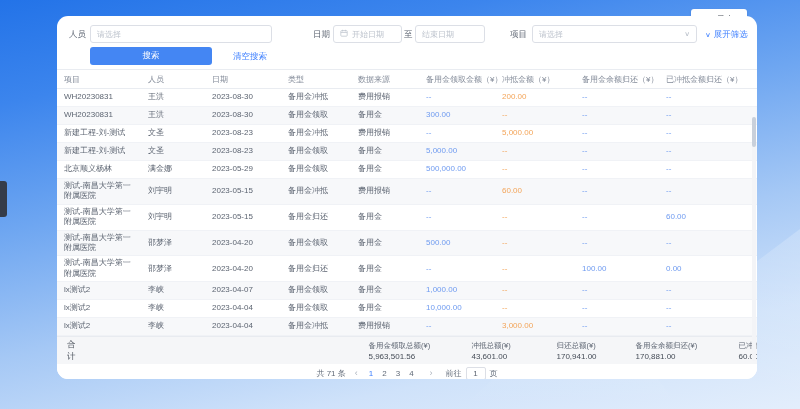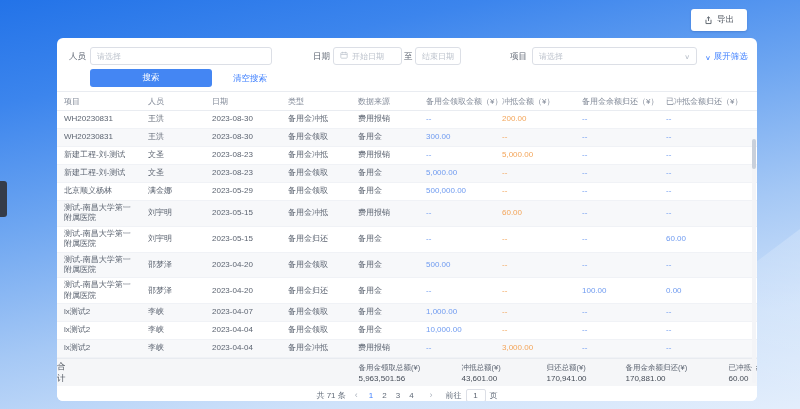--- a/index.html
+++ b/index.html
@@ -23,39 +23,39 @@
 
   .page-title { position:absolute; left:60px; top:12px; color:#ffffff;
     font-size:12.5px; font-weight:bold; letter-spacing:0.5px;margin-top:40px; }
 
   .export-btn { position:absolute; right:53px; top:9px; background:#ffffff;
     border:none; border-radius:3px; padding:5px 13px; font-size:8.5px; color:#4a515b;
     display:flex; align-items:center; gap:4px; cursor:pointer;
     font-family:inherit; box-shadow:0 1px 2px rgba(20,60,140,0.25); }
   .export-btn svg { display:block; }
 
-  .card { position:absolute; left:57px; top:38px; width:700px; height:363px;
-    background:#ffffff; border-radius:6px; overflow:hidden; }
+  .card { position:absolute; left:57px; top:16px; width:700px; height:363px;
+    background:#ffffff; border-radius:11px; overflow:hidden; }
 
   
   .filters { position:relative; height:31px; padding-top:9px; font-size:8.5px; }
   .flabel { position:absolute; top:13px; color:#5c6471; }
   .flabel.person { left:12px; }
   .flabel.date { left:256px; }
   .flabel.project { left:453px; }
   .finput { position:absolute; top:9px; height:18px; border:1px solid #dcdfe6;
     border-radius:3px; font-size:8px; padding:0 6px; color:#5c6471;
     font-family:inherit; outline:none; background:#fff; }
   .finput.person { left:33px; width:182px; }
   input::placeholder { color:#bcc2cc; }
   .box { position:absolute; top:9px; height:18px; border:1px solid #dcdfe6;
     border-radius:3px; display:flex; align-items:center; gap:4px;
     padding:0 6px; font-size:8px; color:#bcc2cc; background:#fff; cursor:pointer; }
   .box.date-start { left:276px; width:69px; }
-  .box.date-end { left:358px; width:46px; }
+  .box.date-end { left:358px; width:70px; }
   .to { position:absolute; left:347px; top:13px; color:#5c6471; font-size:8.5px; }
   .box.select { left:475px; width:165px; justify-content:space-between; }
   .chev { color:#b8bfc9; font-size:8px; transform:scaleY(0.8); }
   .expand { position:absolute; left:648px; top:13px; color:#3d7fff; font-size:8.5px;
     cursor:pointer; display:flex; align-items:center; gap:3px; text-decoration:none; }
   .expand .chev-blue { font-size:8px; color:#3d7fff; transform:scaleY(0.8); }
 
   
   .actions { position:relative; height:22px; }
   .search-btn { position:absolute; left:33px; top:0; width:122px; height:18px;
@@ -79,21 +79,21 @@
   .td.orange { color:#f3a55a; }
 
   .scrollbar { position:absolute; right:1px; top:101px; width:4px; height:244px;
     background:#f3f4f7; border-radius:2px; }
   .scroll-thumb { width:4px; height:30px; background:#c9d0db; border-radius:2px;
     cursor:grab; }
 
   
   .summary { height:28px; background:#f5f6f8; border-top:1px solid #e8ebf0;
     display:flex; align-items:center; }
-  .sum-label { font-size:8.5px; color:#4a515b; margin-left:0; }
+  .sum-label { font-size:8.5px; color:#4a515b; margin-left:10px; }
   .sum-items { display:flex; margin-left:266px; }
   .sum-item { display:flex; flex-direction:column; justify-content:center; gap:1px;margin-left:27px; }
   .sum-item .sl { font-size:7.5px; color:#5c6471; white-space:nowrap; }
   .sum-item .sv { font-size:8px; color:#454c57; white-space:nowrap; }
 
   
   .pagination { height:18px; display:flex; align-items:center; justify-content:center;
     gap:7px; font-size:8px; color:#606a78; background:#fff; }
   .pg-nav { border:none; background:none; color:#aab1bc; font-size:9px;
     cursor:pointer; padding:0 2px; font-family:inherit; }

